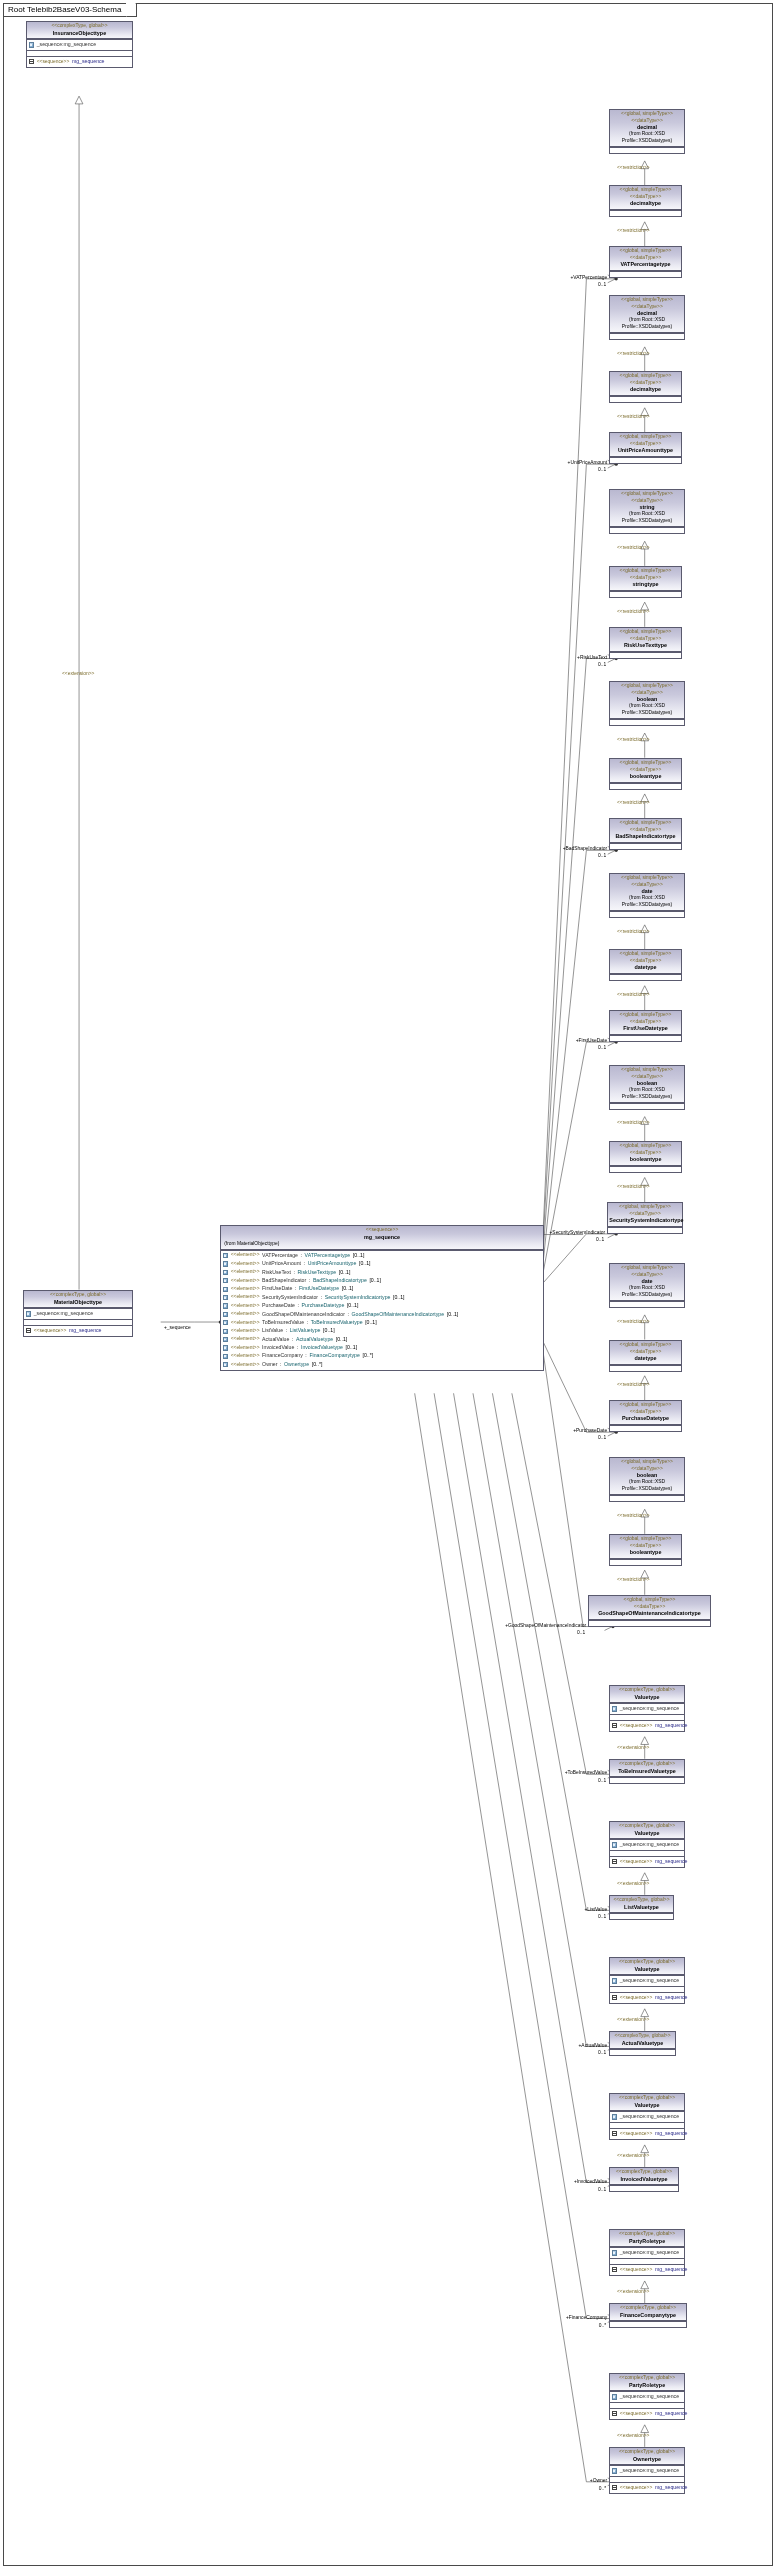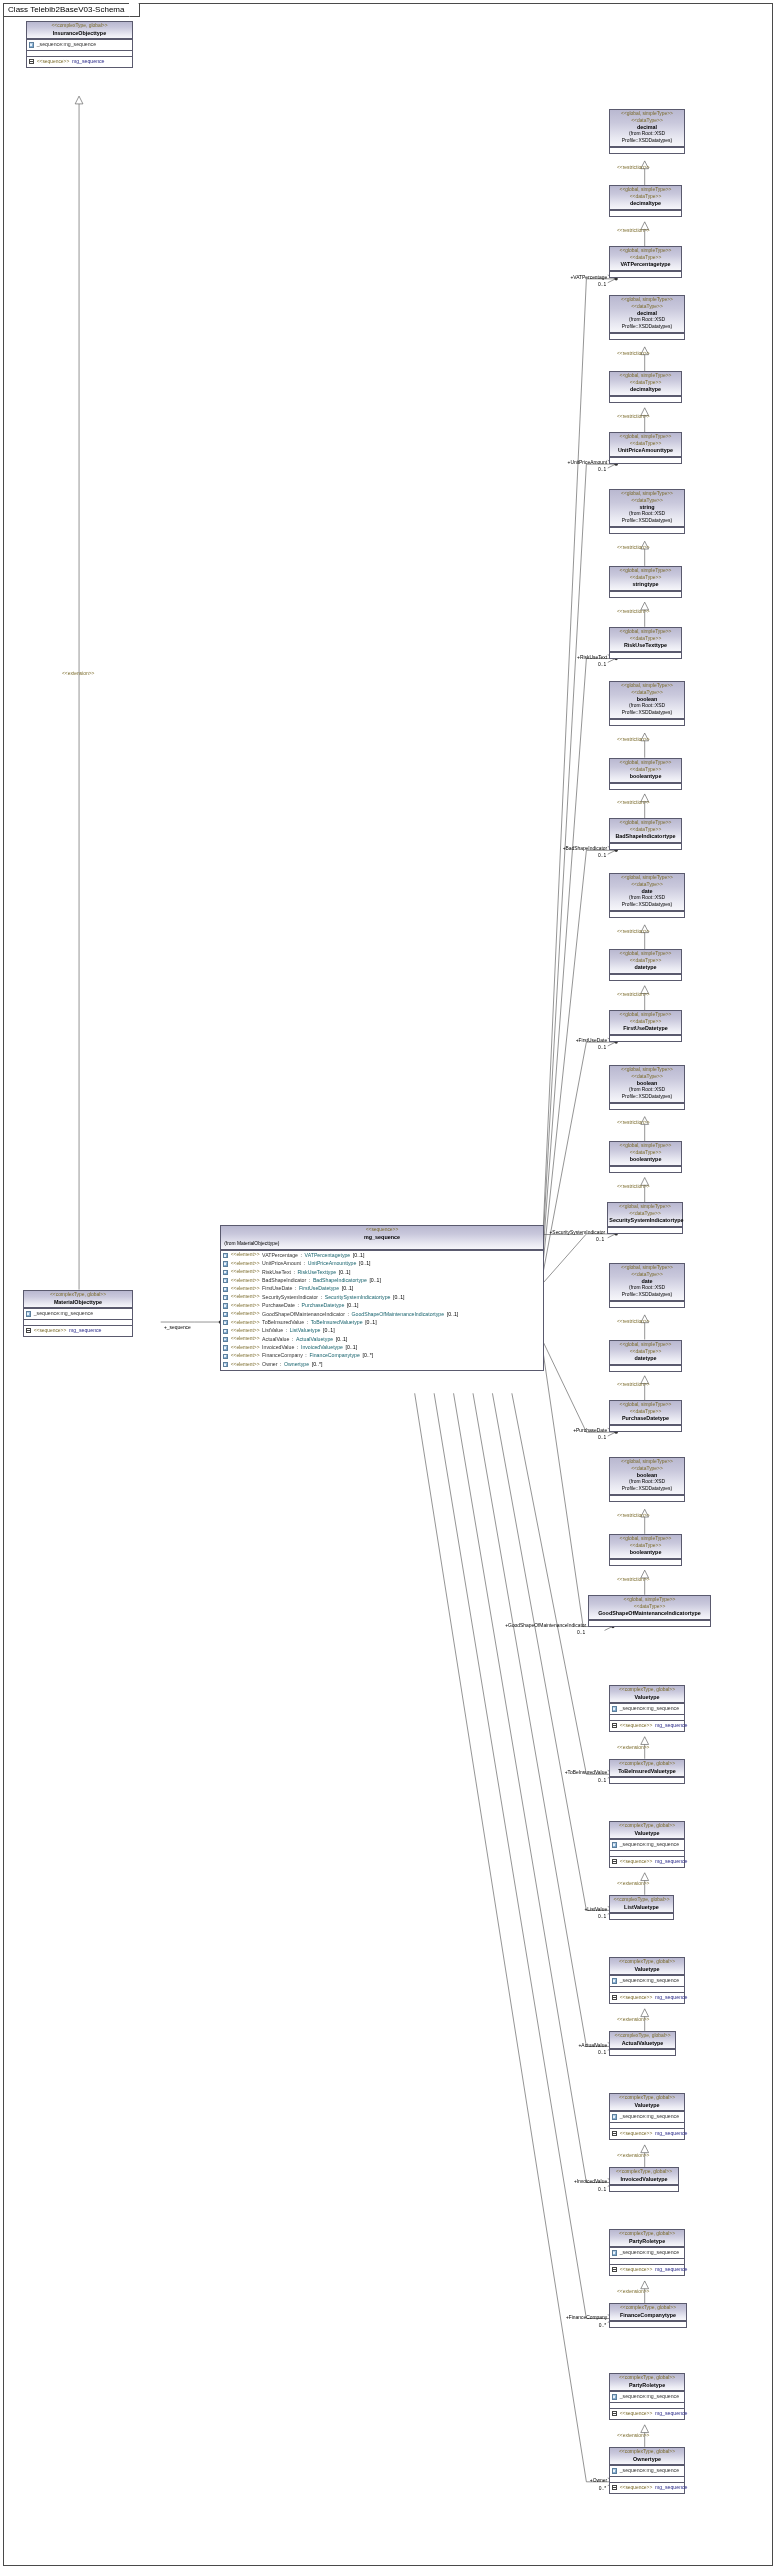--- a/index.html
+++ b/index.html
@@ -47,21 +47,21 @@
   .tri{fill:#ffffff;stroke:#5a5a5a;stroke-width:1;}
   .dotend{fill:#333;}
 </style>
 </head>
 <body>
 
 <div id="canvas">
 
   <div class="frame"></div>
   <div class="frame-tab">
-    <span>Class Telebib2BaseV03-Schema</span>
+    <span>Root Telebib2BaseV03-Schema</span>
   </div>
 
   <svg class="wires" viewBox="0 0 1210 3975">
 
     <line x1="122" y1="160" x2="122" y2="1990"></line>
     <polygon class="tri" points="122,148 116,160 128,160"></polygon>
 
     <polyline points="248,2040 300,2040 300,2040 340,2040"></polyline>
     <circle class="dotend" cx="340" cy="2040" r="2.5"></circle>
 

